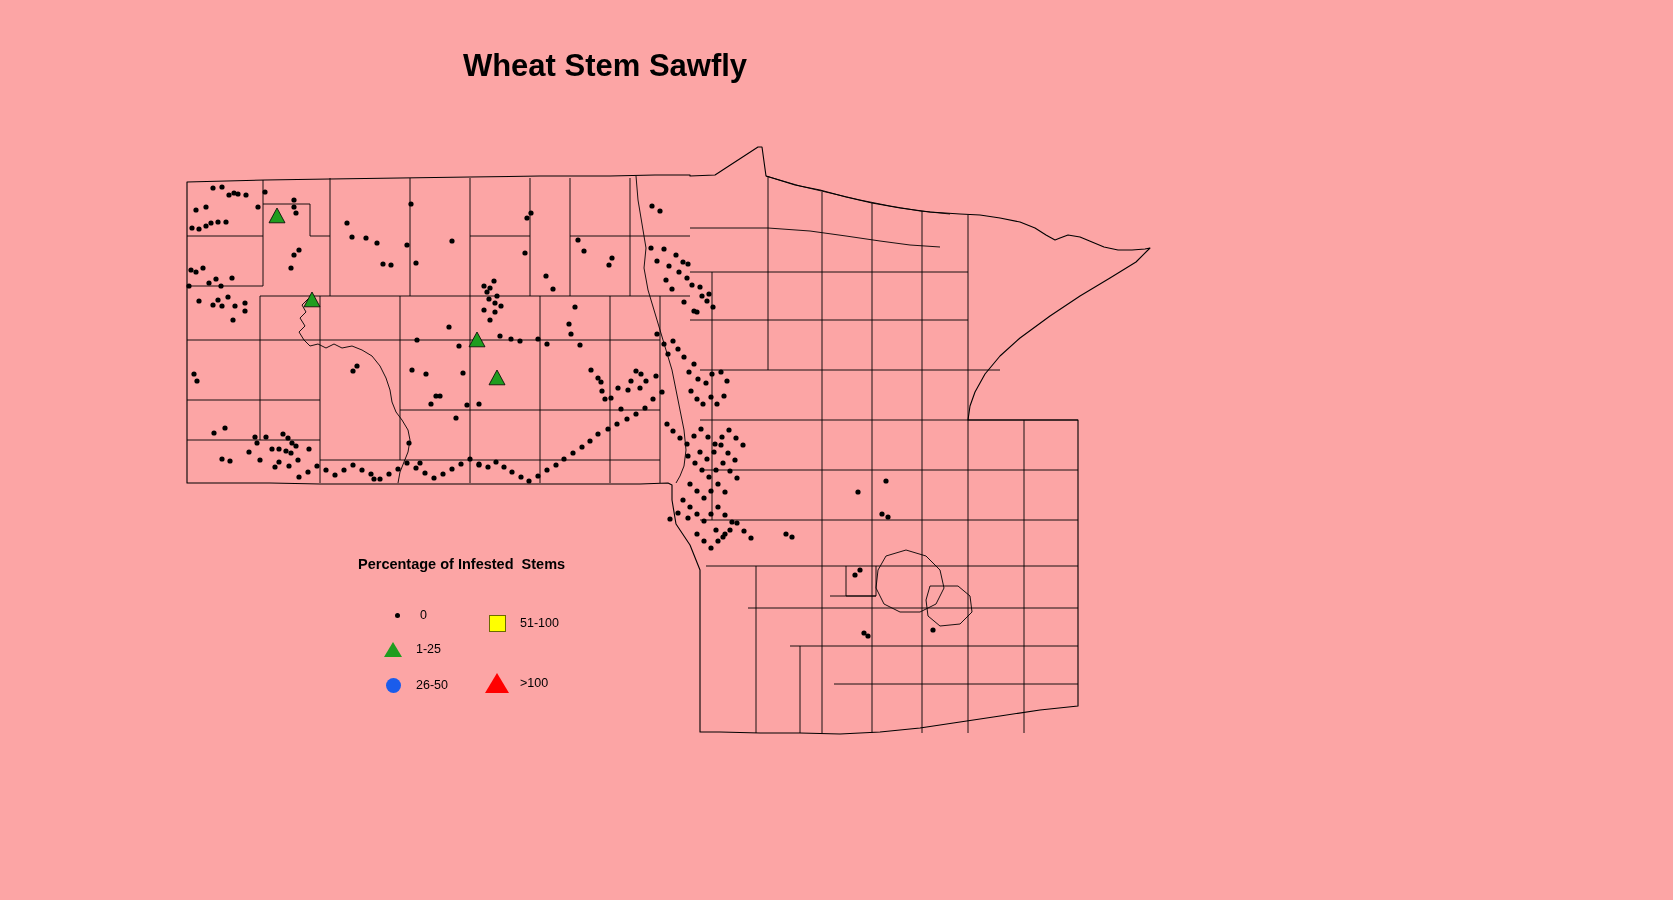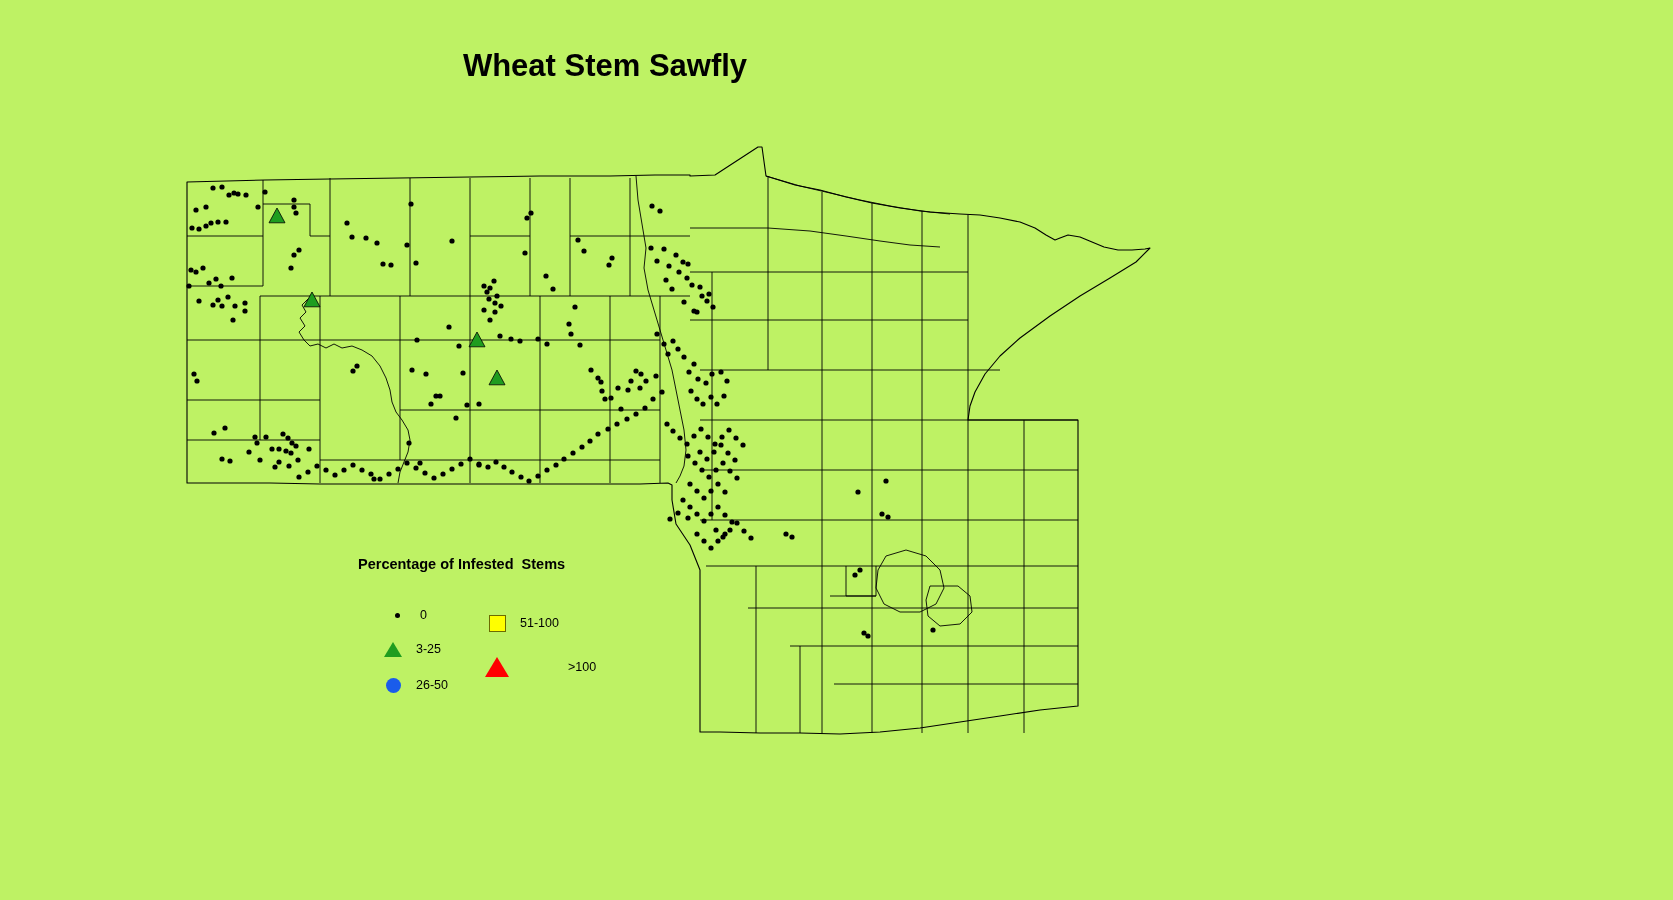--- a/index.html
+++ b/index.html
@@ -4,21 +4,21 @@
 <style>
   html, body {
     margin: 0;
     padding: 0;
     background: #ffffff;
   }
   #page {
     position: relative;
     width: 1673px;
     height: 900px;
-    background: #bef264;
+    background: #fca5a5;
     font-family: "Liberation Sans", sans-serif;
     overflow: hidden;
   }
   #map-title {
     position: absolute;
     left: 0;
     top: 48px;
     width: 1210px;
     text-align: center;
     font-size: 31px;
@@ -115,21 +115,21 @@
     height: 17px;
     background: #ffff00;
     border: 1.5px solid #6b6b00;
     box-sizing: border-box;
   }
   
   #le-0    { left: 28px;  top: 52px; }
   #le-1-25 { left: 24px;  top: 86px; }
   #le-26-50{ left: 24px;  top: 122px; justify-content: flex-end; }
   #le-51-100 { left: 128px; top: 60px; }
-  #le-gt100  { left: 128px; top: 104px; gap: 48px; }
+  #le-gt100  { left: 128px; top: 120px; }
 </style>
 </head>
 <body>
 
 <div id="page">
 
   <div id="map-title">Wheat Stem Sawfly</div>
 
 
   <div id="map-figure">
@@ -566,21 +566,21 @@
       <span class="legend-swatch">
         <span class="sym-dot"></span>
       </span>
       <span class="legend-label">0</span>
     </div>
 
     <div class="legend-entry" id="le-1-25">
       <span class="legend-swatch">
         <span class="sym-tri"></span>
       </span>
-      <span class="legend-label">3-25</span>
+      <span class="legend-label">1-25</span>
     </div>
 
     <div class="legend-entry" id="le-26-50">
       <span class="legend-swatch">
         <span class="sym-circle"></span>
       </span>
       <span class="legend-label">26-50</span>
     </div>
 
     <div class="legend-entry" id="le-51-100">

